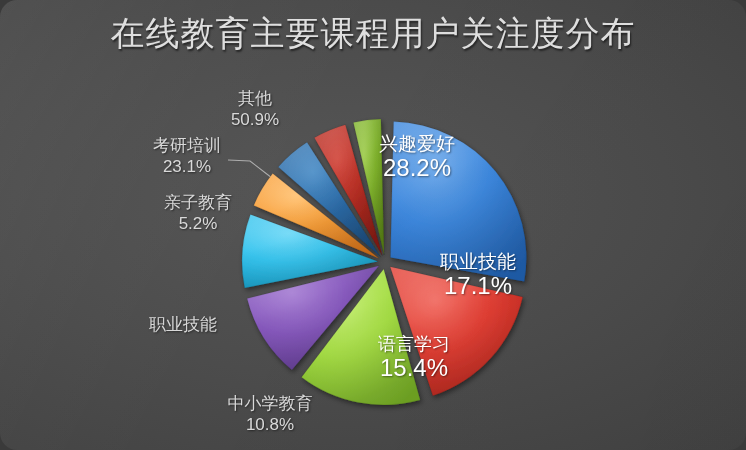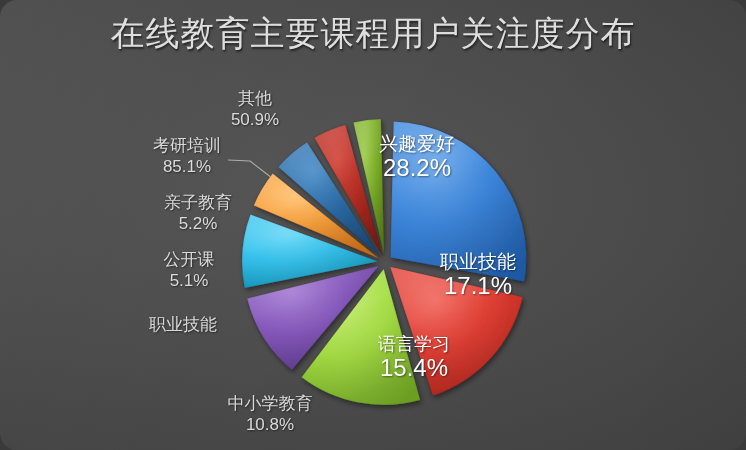--- a/index.html
+++ b/index.html
@@ -197,33 +197,29 @@
 
   <div class="olabel" style="left:205px; top:393px; width:130px;">
     <span>中小学教育</span>
     <span class="pct">10.8%</span>
   </div>
 
   <div class="olabel" style="left:118px; top:314px; width:130px;">
     <span>职业技能</span>
   </div>
 
-  <div class="olabel" style="left:137px; top:249px; width:104px;">
-    <span>公开课</span>
-    <span class="pct">5.1%</span>
-  </div>
 
   <div class="olabel" style="left:146px; top:192px; width:104px;">
     <span>亲子教育</span>
     <span class="pct">5.2%</span>
   </div>
 
   <div class="olabel" style="left:135px; top:135px; width:104px;">
     <span>考研培训</span>
-    <span class="pct">85.1%</span>
+    <span class="pct">23.1%</span>
   </div>
 
   <div class="olabel" style="left:209px; top:88px; width:92px;">
     <span>其他</span>
     <span class="pct">50.9%</span>
   </div>
 
 </div>
 
 </body></html>

